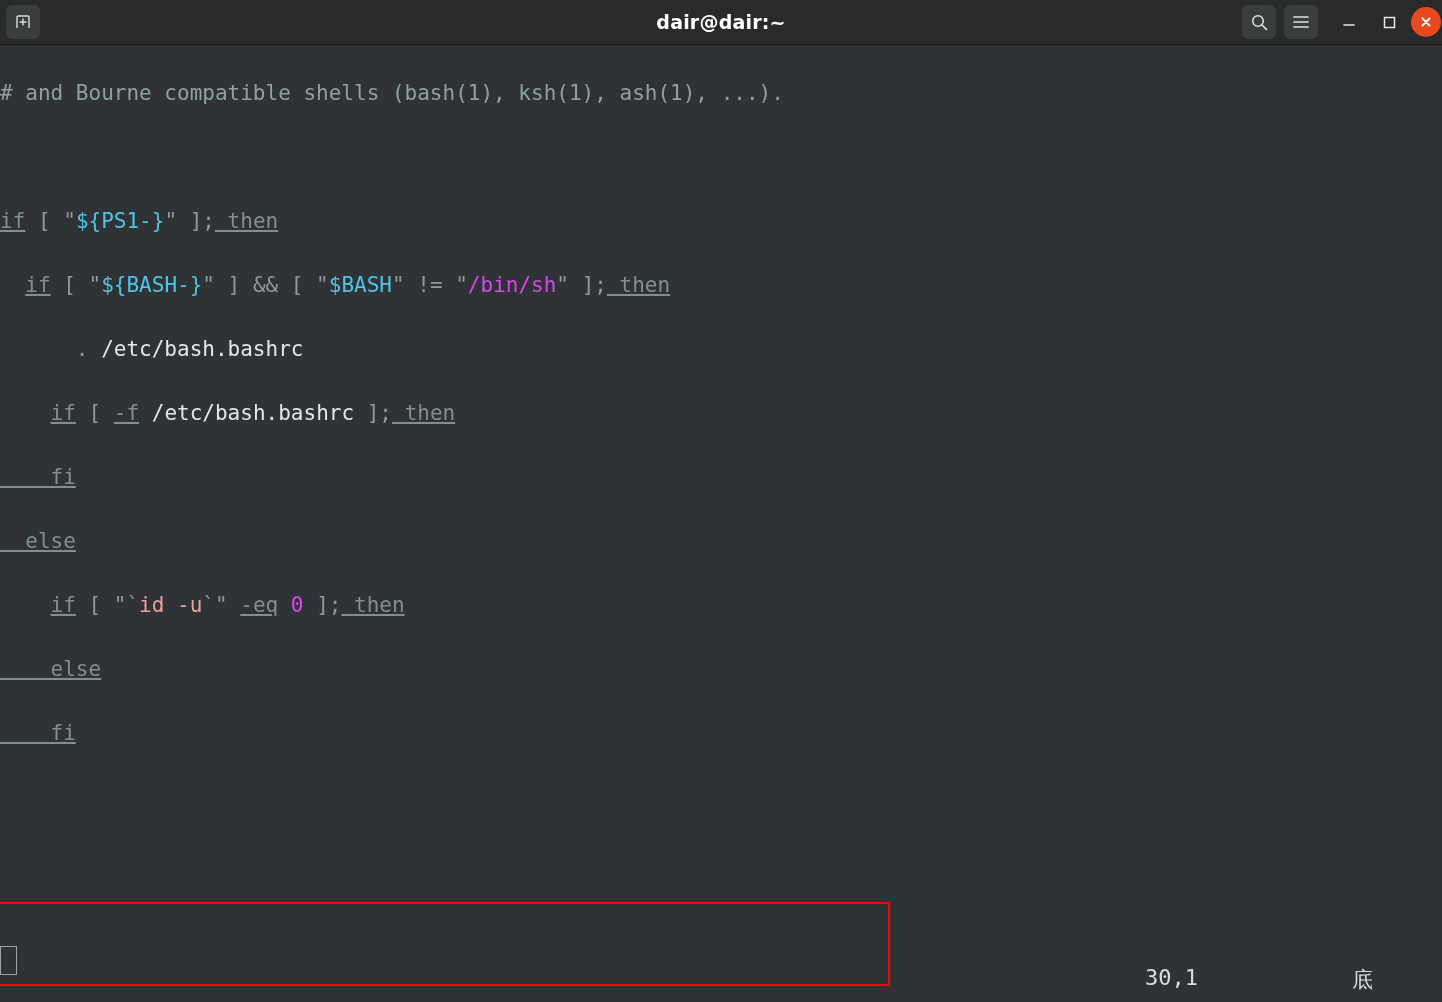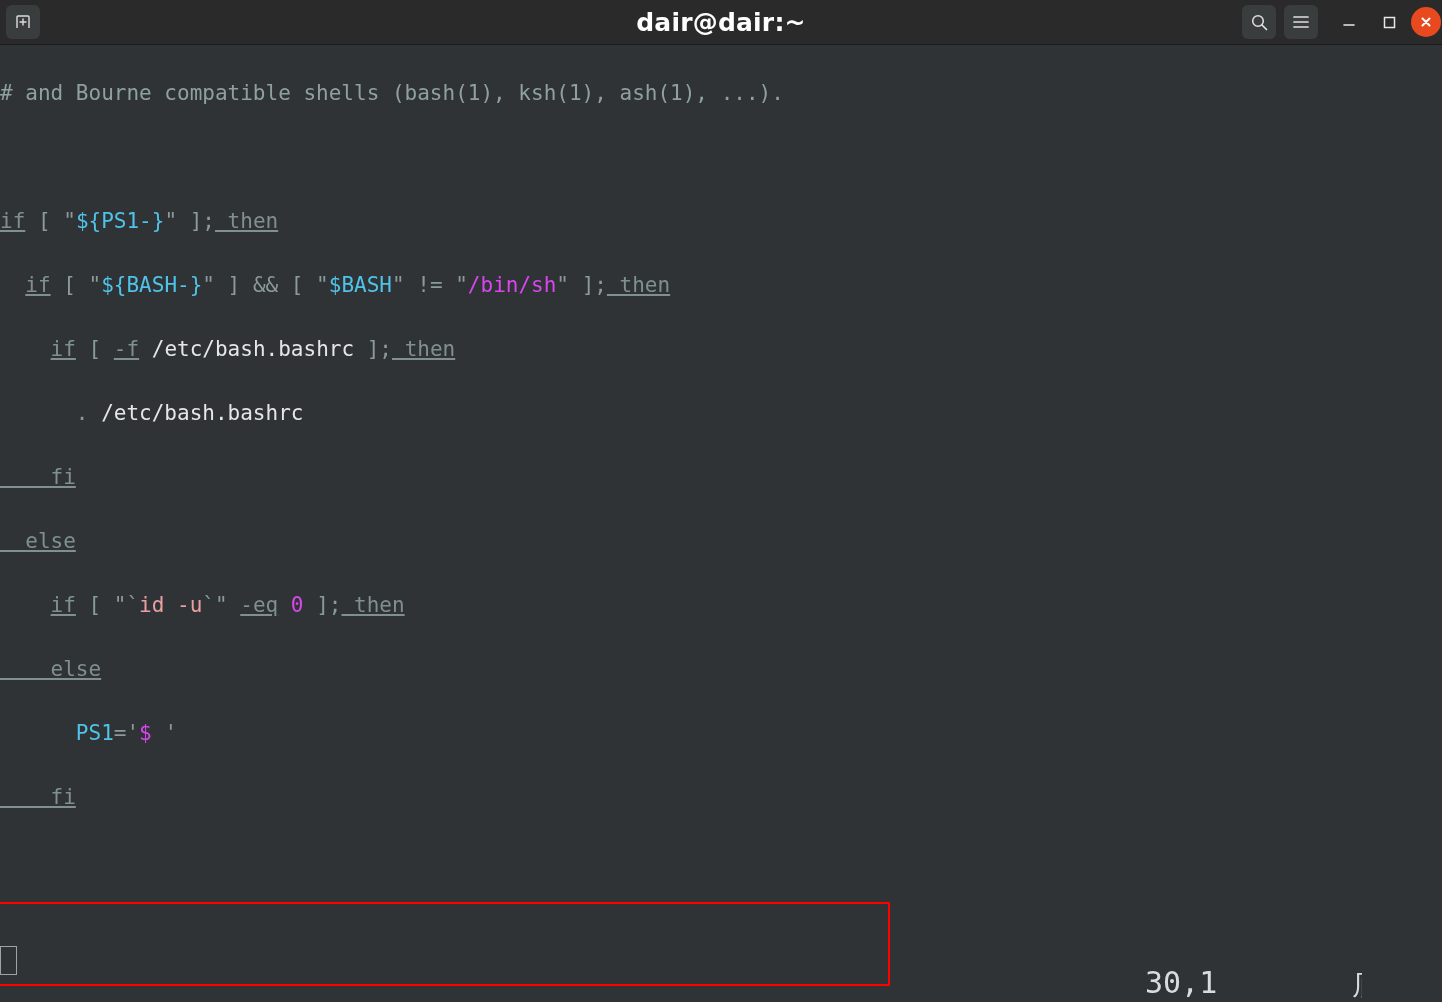--- a/index.html
+++ b/index.html
@@ -26,21 +26,21 @@
   }
   #title-text {
     position: absolute;
     left: 0; top: 0;
     width: 1442px; height: 45px;
     line-height: 45px;
     text-align: center;
     color: #ffffff;
     font-family: "DejaVu Sans", sans-serif;
     font-weight: bold;
-    font-size: 25px;
+    font-size: 19px;
     letter-spacing: 0.2px;
     pointer-events: none;
   }
   .tb-btn {
     position: absolute;
     top: 5px;
     width: 34px; height: 34px;
     border-radius: 6px;
     display: flex;
     align-items: center;
@@ -62,20 +62,21 @@
   }
   .tb-btn svg { display: block; }
 
   
   #terminal {
     position: absolute;
     left: 0; top: 45px;
     width: 1362px; height: 957px;
     background: #2f3336;
     overflow: hidden;
+    padding-left: 10px;
   }
   #code {
     position: absolute;
     left: 0; top: 0;
     font-family: "DejaVu Sans Mono", monospace;
     font-size: 21px;
     line-height: 32px;
     white-space: pre;
     letter-spacing: 0px;
   }
@@ -115,21 +116,21 @@
   }
 
   
   #statusline {
     position: absolute;
     left: 0;
     top: 920px;
     width: 1442px;
     height: 37px;
     font-family: "DejaVu Sans Mono", monospace;
-    font-size: 30px;
+    font-size: 22px;
     color: #d8dcdd;
   }
   #status-pos {
     position: absolute;
     left: 1145px; top: 0;
     white-space: pre;
   }
   #status-loc {
     position: absolute;
     left: 1352px; top: 0;
@@ -183,27 +184,26 @@
   </div>
 </div>
 
 <div id="terminal">
 
   <div id="code">
 <div class="ln"><span class="c-cmt">#&nbsp;and&nbsp;Bourne&nbsp;compatible&nbsp;shells&nbsp;(bash(1),&nbsp;ksh(1),&nbsp;ash(1),&nbsp;...).</span></div>
 <div class="ln">&nbsp;</div>
 <div class="ln"><span class="c-kw">if</span><span class="c-punc"> [ "</span><span class="c-var">${PS1-}</span><span class="c-punc">" ];</span><span class="c-kw"> then</span></div>
 <div class="ln"><span class="c-punc">  </span><span class="c-kw">if</span><span class="c-punc"> [ "</span><span class="c-var">${BASH-}</span><span class="c-punc">" ] &amp;&amp; [ "</span><span class="c-var">$BASH</span><span class="c-punc">" != "</span><span class="c-str">/bin/sh</span><span class="c-punc">" ];</span><span class="c-kw"> then</span></div>
+<div class="ln"><span class="c-punc">      . </span><span class="c-pth">/etc/bash.bashrc</span></div>
 <div class="ln"><span class="c-punc">    </span><span class="c-kw">if</span><span class="c-punc"> [ </span><span class="c-kw">-f</span><span class="c-punc"> </span><span class="c-pth">/etc/bash.bashrc</span><span class="c-punc"> ];</span><span class="c-kw"> then</span></div>
-<div class="ln"><span class="c-punc">      . </span><span class="c-pth">/etc/bash.bashrc</span></div>
 <div class="ln"><span class="c-kw">    fi</span></div>
 <div class="ln"><span class="c-kw">  else</span></div>
 <div class="ln"><span class="c-punc">    </span><span class="c-kw">if</span><span class="c-punc"> [ "`</span><span class="c-cmd">id -u</span><span class="c-punc">`" </span><span class="c-kw">-eq</span><span class="c-punc"> </span><span class="c-str">0</span><span class="c-punc"> ];</span><span class="c-kw"> then</span></div>
 <div class="ln"><span class="c-kw">    else</span></div>
-<div class="ln"><span class="c-punc">      </span><span class="c-var">PS1</span><span class="c-punc">='</span><span class="c-str">$</span><span class="c-punc"> '</span></div>
 <div class="ln"><span class="c-kw">    fi</span></div>
 
 
 
 
 
 
 
 
 

